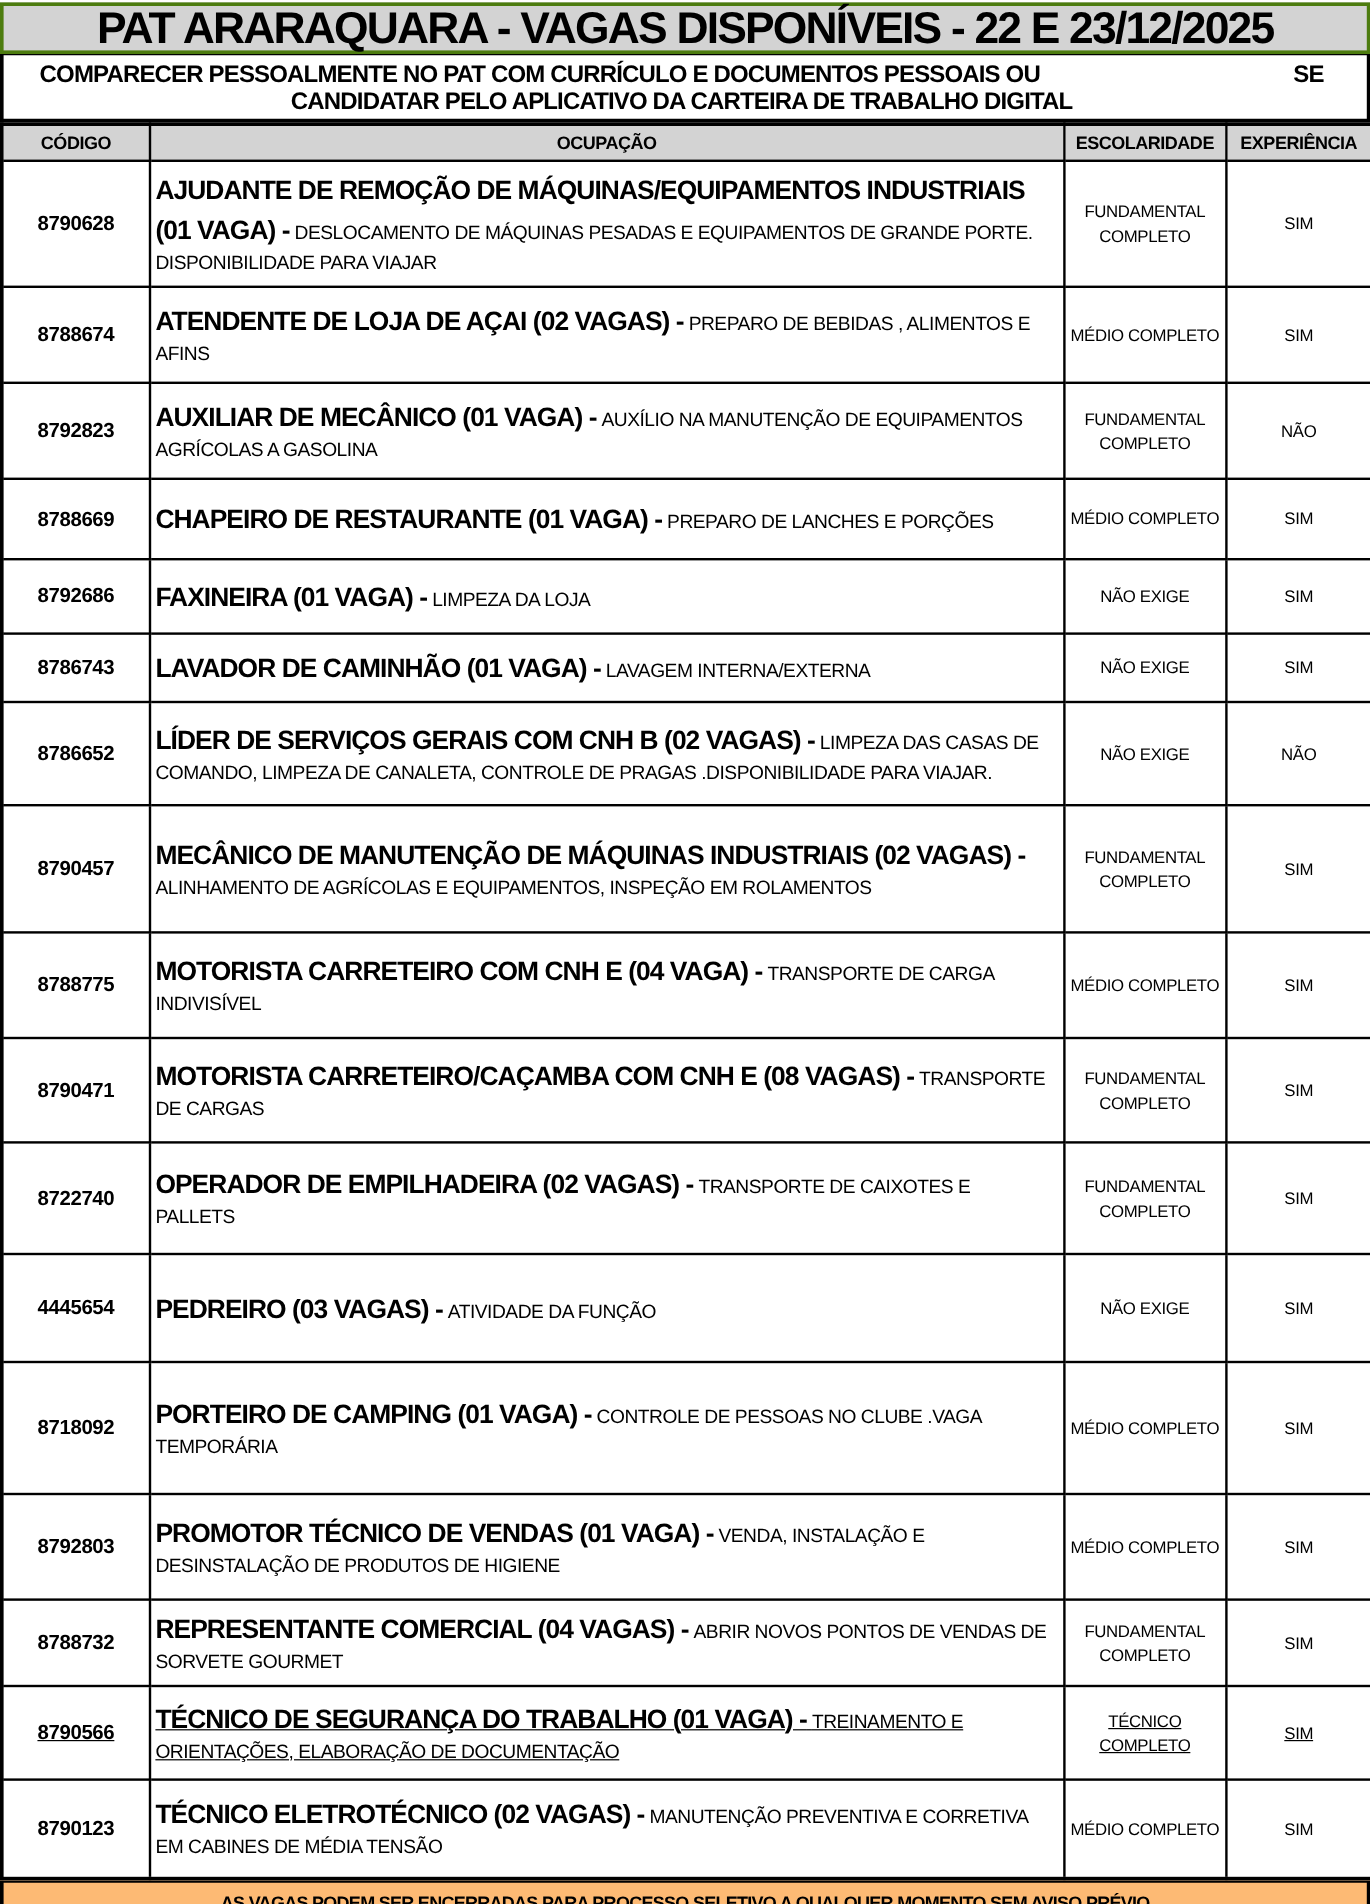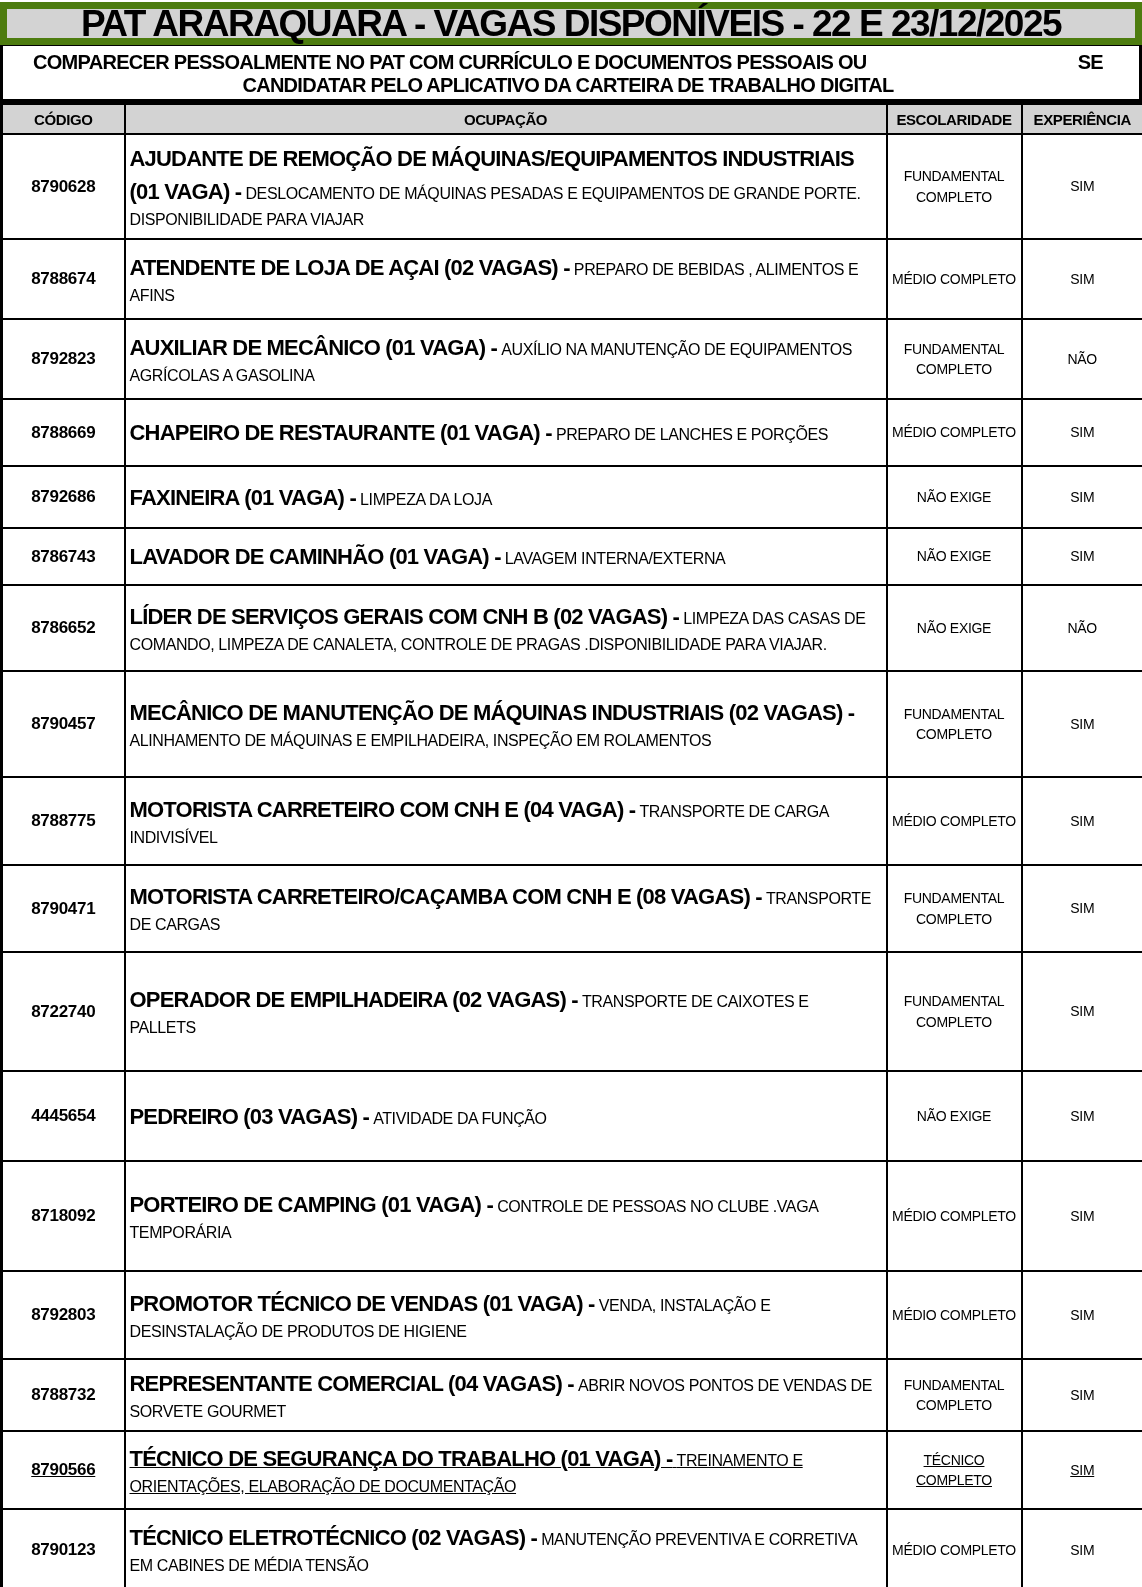--- a/index.html
+++ b/index.html
@@ -8,21 +8,21 @@
     font-family: "Liberation Sans", sans-serif;
     color: #000;
     letter-spacing: -0.3px;
   }
   .page { width: 1142px; }
 
   .title-band {
     box-sizing: border-box;
     margin-top: 2px;
     background: #d3d3d3;
-    border: 7px solid #4d7c0f;
+    border: 3px solid #4d7c0f;
     height: 43px;
     display: flex;
     align-items: center;
     justify-content: center;
     font-size: 37px;
     font-weight: bold;
     letter-spacing: -1.5px;
     white-space: nowrap;
   }
 
@@ -171,37 +171,37 @@
     <td class="cell-exp">SIM</td>
   </tr>
         <tr style="height: 86px;">
     <td class="cell-code">8786652</td>
     <td class="cell-occ"><span class="job-title">LÍDER DE SERVIÇOS GERAIS COM CNH B (02 VAGAS) -</span> <span class="job-desc">LIMPEZA DAS CASAS DE COMANDO, LIMPEZA DE CANALETA, CONTROLE DE PRAGAS .DISPONIBILIDADE PARA VIAJAR.</span></td>
     <td class="cell-edu">NÃO EXIGE</td>
     <td class="cell-exp">NÃO</td>
   </tr>
         <tr style="height: 106px;">
     <td class="cell-code">8790457</td>
-    <td class="cell-occ"><span class="job-title">MECÂNICO DE MANUTENÇÃO DE MÁQUINAS INDUSTRIAIS (02 VAGAS) -</span> <span class="job-desc">ALINHAMENTO DE MÁQUINAS E EMPILHADEIRA, INSPEÇÃO EM ROLAMENTOS</span></td>
+    <td class="cell-occ"><span class="job-title">MECÂNICO DE MANUTENÇÃO DE MÁQUINAS INDUSTRIAIS (02 VAGAS) -</span> <span class="job-desc">ALINHAMENTO DE AGRÍCOLAS E EQUIPAMENTOS, INSPEÇÃO EM ROLAMENTOS</span></td>
     <td class="cell-edu">FUNDAMENTAL COMPLETO</td>
     <td class="cell-exp">SIM</td>
   </tr>
         <tr style="height: 88px;">
     <td class="cell-code">8788775</td>
     <td class="cell-occ"><span class="job-title">MOTORISTA CARRETEIRO COM CNH E (04 VAGA) -</span> <span class="job-desc">TRANSPORTE DE CARGA INDIVISÍVEL</span></td>
     <td class="cell-edu">MÉDIO COMPLETO</td>
     <td class="cell-exp">SIM</td>
   </tr>
         <tr style="height: 87px;">
     <td class="cell-code">8790471</td>
     <td class="cell-occ"><span class="job-title">MOTORISTA CARRETEIRO/CAÇAMBA COM CNH E (08 VAGAS) -</span> <span class="job-desc">TRANSPORTE DE CARGAS</span></td>
     <td class="cell-edu">FUNDAMENTAL COMPLETO</td>
     <td class="cell-exp">SIM</td>
   </tr>
-        <tr style="height: 119px;">
+        <tr style="height: 93px;">
     <td class="cell-code">8722740</td>
     <td class="cell-occ"><span class="job-title">OPERADOR DE EMPILHADEIRA (02 VAGAS) -</span> <span class="job-desc">TRANSPORTE DE CAIXOTES E PALLETS</span></td>
     <td class="cell-edu">FUNDAMENTAL COMPLETO</td>
     <td class="cell-exp">SIM</td>
   </tr>
         <tr style="height: 90px;">
     <td class="cell-code">4445654</td>
     <td class="cell-occ"><span class="job-title">PEDREIRO (03 VAGAS) -</span> <span class="job-desc">ATIVIDADE DA FUNÇÃO</span></td>
     <td class="cell-edu">NÃO EXIGE</td>
     <td class="cell-exp">SIM</td>

